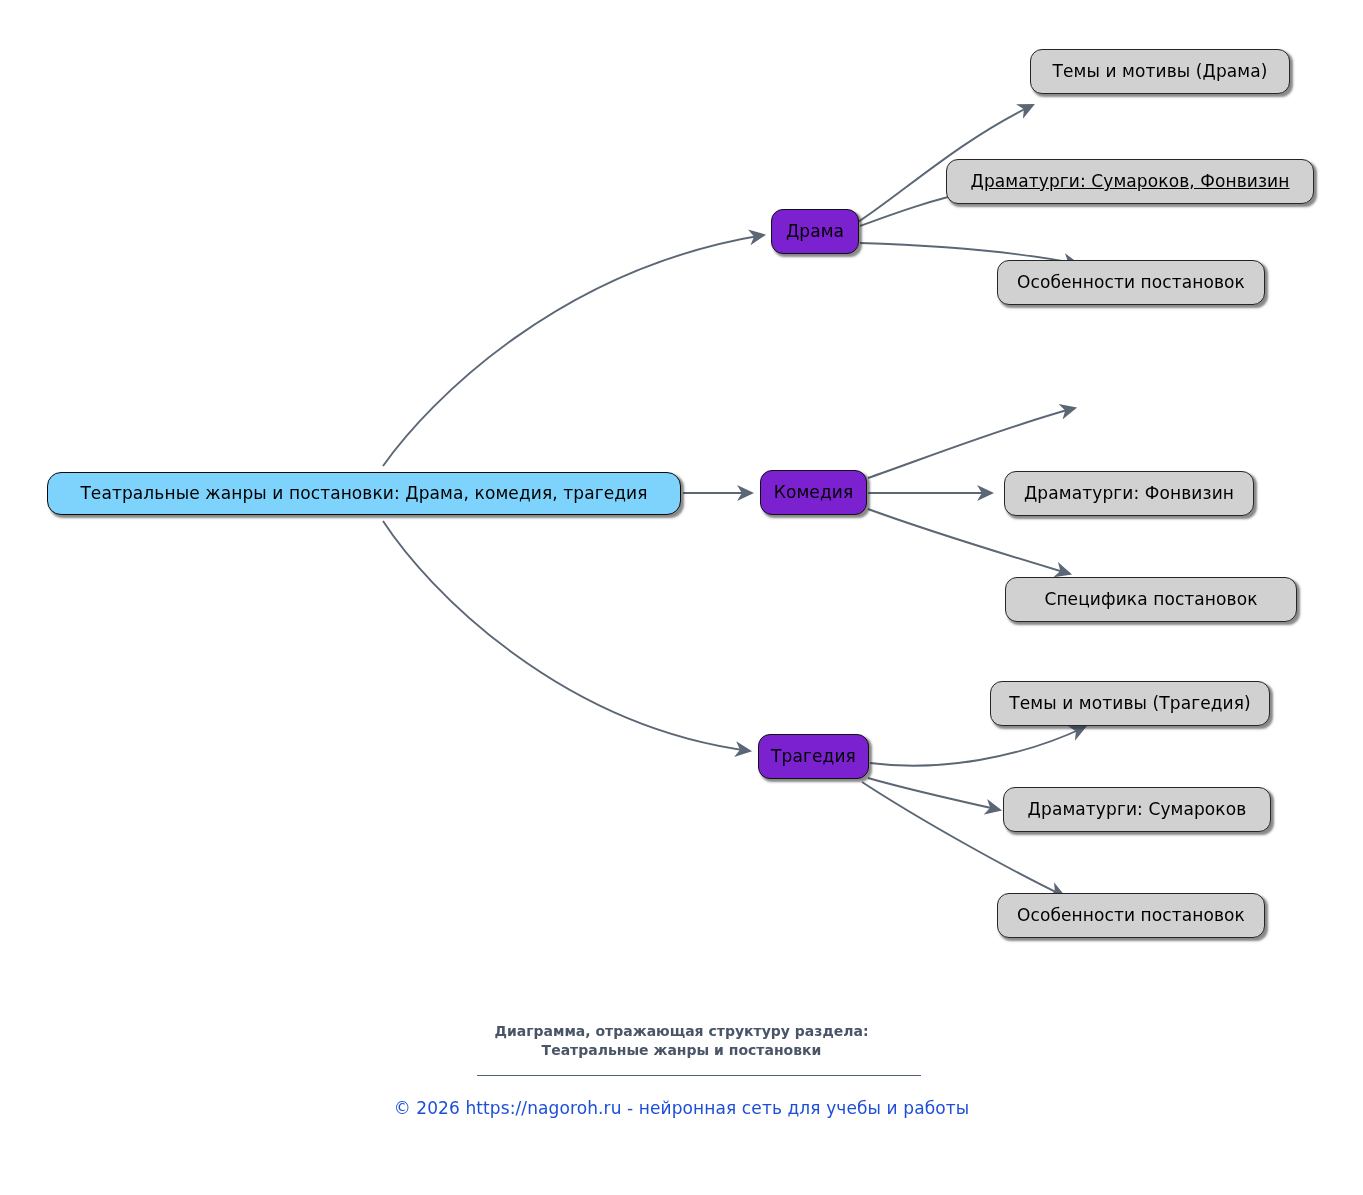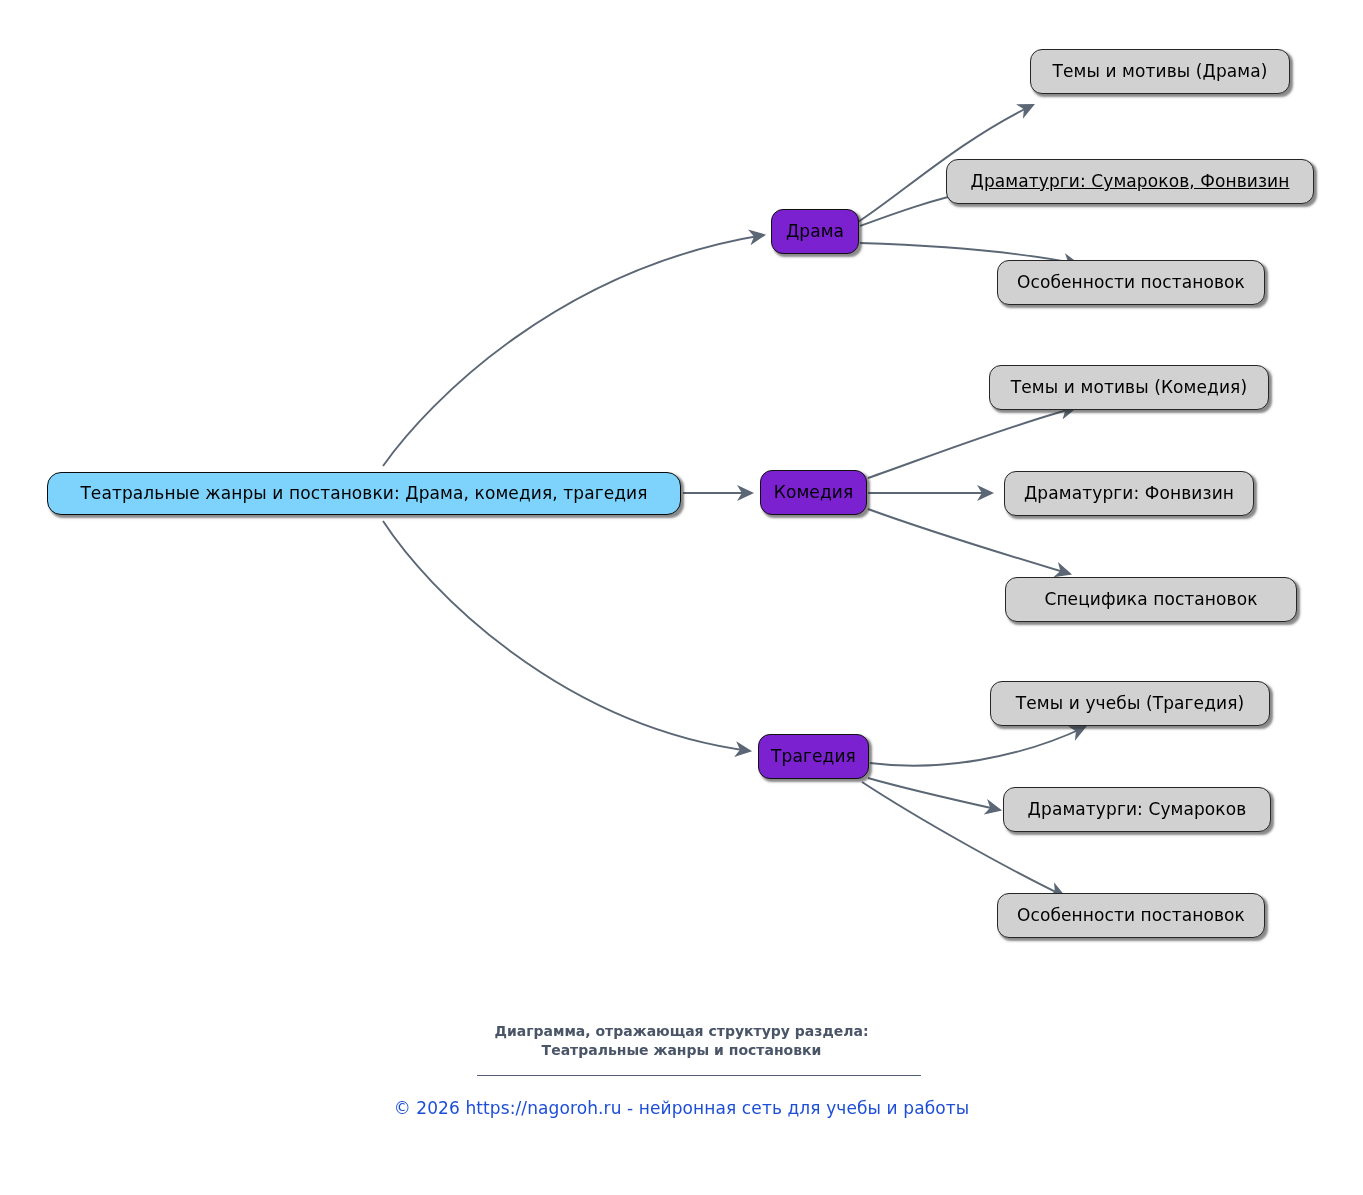--- a/index.html
+++ b/index.html
@@ -131,35 +131,32 @@
   <div class="node node-leaf" style="left:946px; top:159px; width:368px; height:45px;text-decoration:underline;">
     <span class="node-label">Драматурги: Сумароков, Фонвизин</span>
   </div>
   <div class="node node-leaf" style="left:997px; top:260px; width:268px; height:45px;">
     <span class="node-label">Особенности постановок</span>
   </div>
 
   <div class="node node-genre" style="left:760px; top:470px; width:107px; height:45px;">
     <span class="node-label">Комедия</span>
   </div>
-  <div class="node node-leaf" style="left:989px; top:365px; width:280px; height:45px;">
-    <span class="node-label">Темы и мотивы (Комедия)</span>
-  </div>
   <div class="node node-leaf" style="left:1004px; top:471px; width:250px; height:45px;">
     <span class="node-label">Драматурги: Фонвизин</span>
   </div>
   <div class="node node-leaf" style="left:1005px; top:577px; width:292px; height:45px;">
     <span class="node-label">Специфика постановок</span>
   </div>
 
   <div class="node node-genre" style="left:758px; top:734px; width:111px; height:45px;">
     <span class="node-label">Трагедия</span>
   </div>
   <div class="node node-leaf" style="left:990px; top:681px; width:280px; height:45px;">
-    <span class="node-label">Темы и учебы (Трагедия)</span>
+    <span class="node-label">Темы и мотивы (Трагедия)</span>
   </div>
   <div class="node node-leaf" style="left:1003px; top:787px; width:268px; height:45px;">
     <span class="node-label">Драматурги: Сумароков</span>
   </div>
   <div class="node node-leaf" style="left:997px; top:893px; width:268px; height:45px;">
     <span class="node-label">Особенности постановок</span>
   </div>
 
   <div class="footer footer-title">
     <div>Диаграмма, отражающая структуру раздела:</div>

